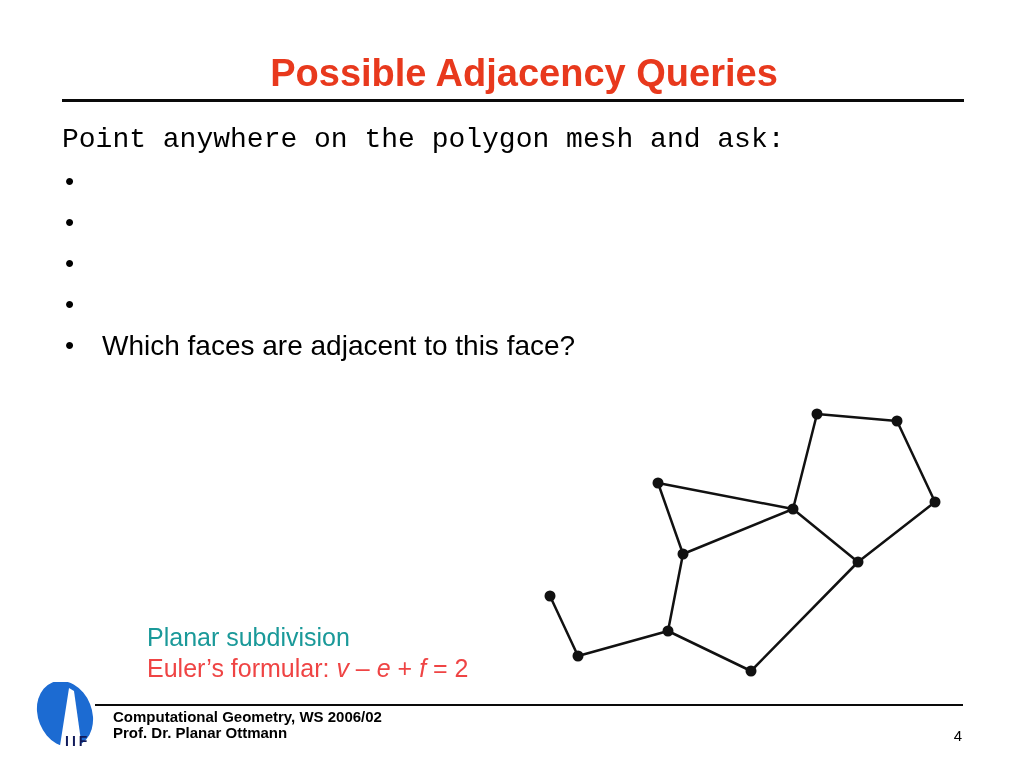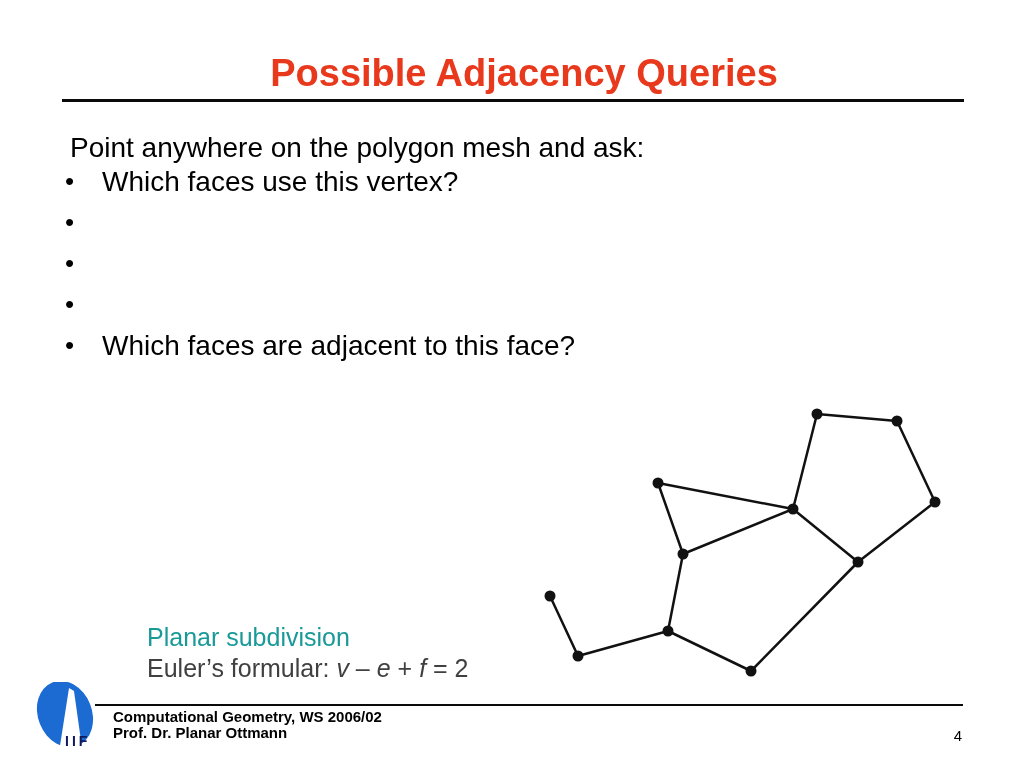--- a/index.html
+++ b/index.html
@@ -5,27 +5,27 @@
   html,body { margin:0; padding:0; background:#fff; }
   .slide {
     position:relative; width:1024px; height:768px; background:#ffffff;
     font-family:"Liberation Sans", sans-serif; overflow:hidden; color:#000;
   }
   .title {
     position:absolute; top:41px; left:0; width:1024px; text-align:center;
     font-size:38px; line-height:40px; font-weight:bold; margin:12px;
   }
   .title-rule { position:absolute; left:62px; top:99px; width:902px; height:3px; background:#0a0a0a; }
-  .intro { position:absolute; left:62px; top:124px; font-size:28px; margin:8px; white-space:nowrap; }
+  .intro { position:absolute; left:62px; top:124px; font-size:28px; margin:0; white-space:nowrap;font-family:Liberation Mono, monospace; }
   .bullets { position:absolute; left:65px; top:161px; }
   .bullet-row { display:flex; height:41px; line-height:41px; font-size:28px; white-space:nowrap; }
   .bullet-dot { width:37px; font-size:26px; }
   .caption { position:absolute; left:147px; top:586px; font-size:25px; }
   .caption-line1 { line-height:31px;margin-top:36px; }
-  .caption-line2 { line-height:31px; color:#404040;text-align:center; }
+  .caption-line2 { line-height:31px; color:#ef4444;text-align:center; }
   .caption-line2 .it { font-style:italic; }
   #graph { position:absolute; left:500px; top:390px; }
   .footer-rule { position:absolute; left:95px; top:704px; width:868px; height:2px; background:#0a0a0a; }
   .footer-text { position:absolute; left:113px; top:709px; font-size:15px; font-weight:bold; line-height:16px; }
   .page-number { position:absolute; right:62px; top:727px; font-size:15px; }
   .logo { position:absolute; left:35px; top:682px; width:70px; height:72px; }
   .logo svg { position:absolute; left:0; top:0; }
   .logo-text {
     position:absolute; left:30px; top:51px; font-weight:bold; font-size:14px;
     letter-spacing:3px;
@@ -37,21 +37,20 @@
 <div class="slide">
 
   <h1 class="title" style="color: rgb(232, 57, 29);">Possible Adjacency Queries</h1>
   <div class="title-rule"></div>
 
   <p class="intro">Point anywhere on the polygon mesh and ask:</p>
 
   <div class="bullets" id="bullets">
       <div class="bullet-row">
         <span class="bullet-dot">•</span>
-        <span>Which faces use this vertex?</span>
       </div>
       <div class="bullet-row">
         <span class="bullet-dot">•</span>
       </div>
       <div class="bullet-row">
         <span class="bullet-dot">•</span>
       </div>
       <div class="bullet-row">
         <span class="bullet-dot">•</span>
       </div>

